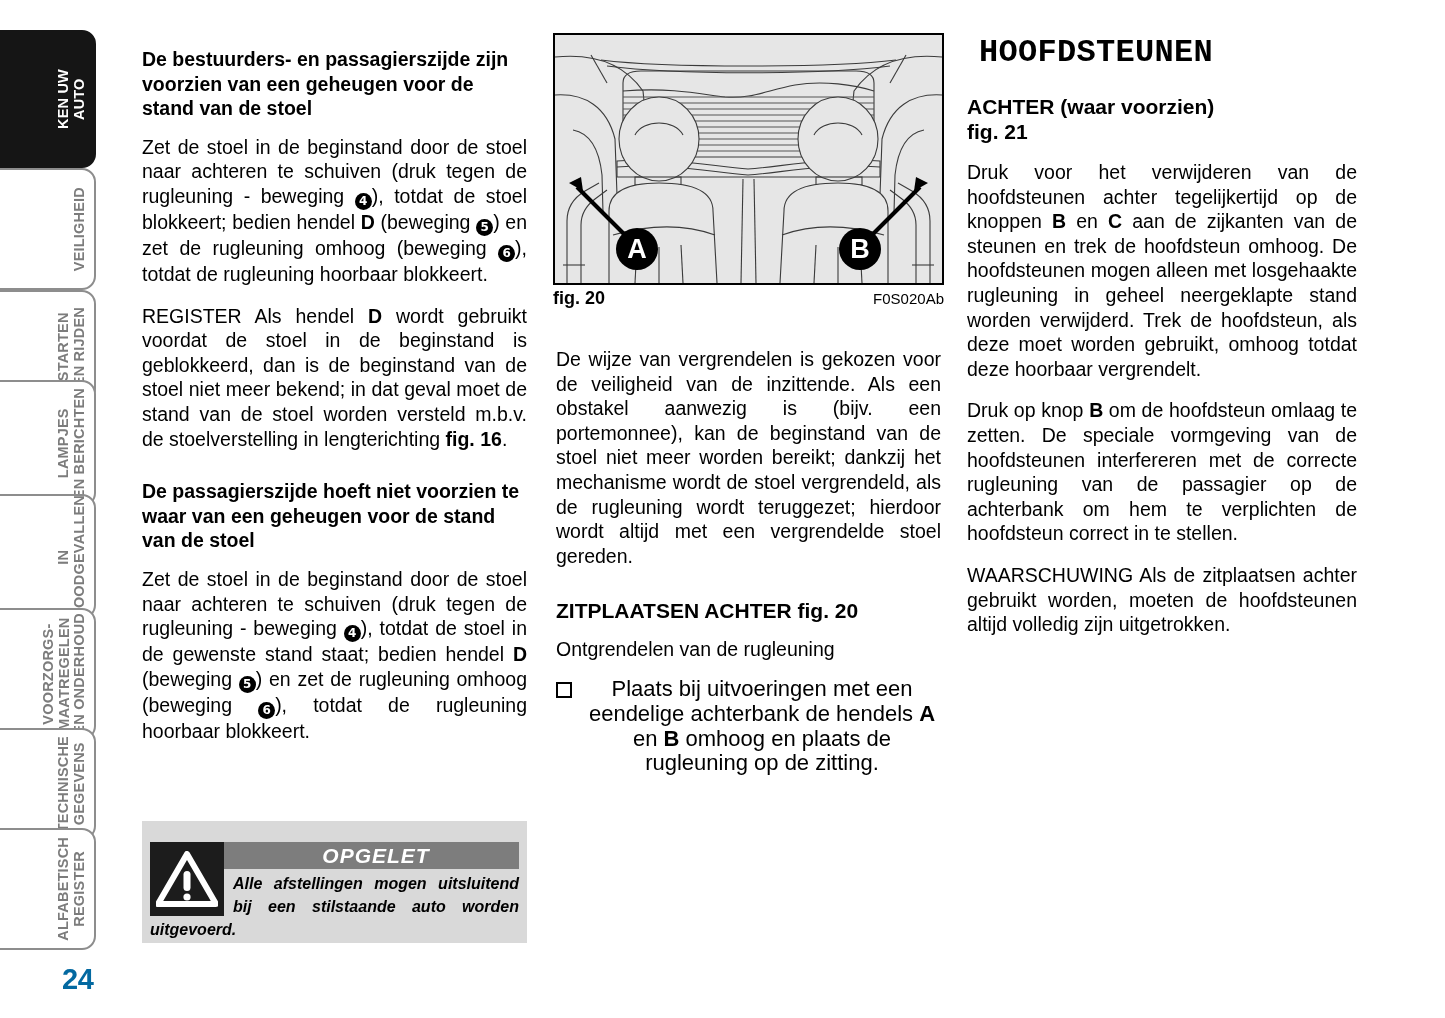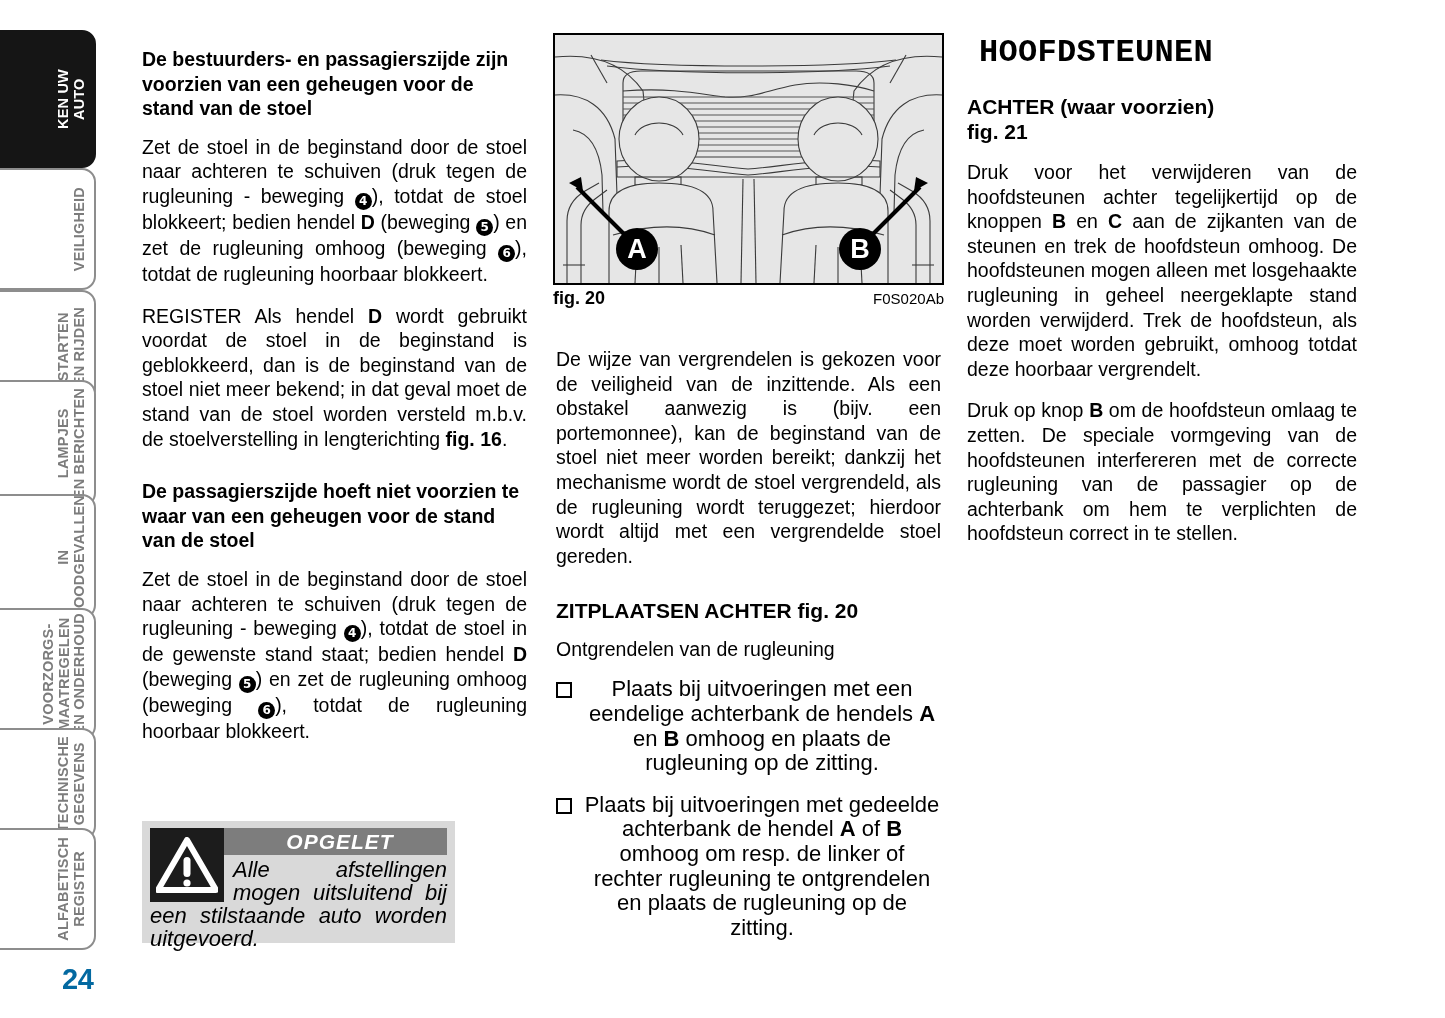--- a/index.html
+++ b/index.html
@@ -187,25 +187,25 @@
   #fig-code {
     font-size: 15px;
     font-family: "Liberation Sans", sans-serif;
   }
 
   
   #warning-box {
     position: absolute;
     left: 142px;
     top: 821px;
-    width: 313px;
+    width: 385px;
     height: 122px;
     background: #d9d9d9;
     box-sizing: border-box;
-    padding: 7px 8px 8px 8px;
+    padding: 21px 8px 8px 8px;
   }
   #warn-icon {
     float: left;
     width: 74px;
     height: 74px;
     background: #1c1c1c;
     margin-right: 9px;
     display: flex;
     align-items: center;
     justify-content: center;
@@ -216,23 +216,23 @@
     color: #ffffff;
     font-weight: bold;
     font-style: italic;
     font-size: 21px;
     line-height: 27px;
     text-align: center;
     letter-spacing: 1px;
     margin-bottom: 3px;
   }
   #warn-text {
-    font-weight: normal;
+    font-weight: bold;
     font-style: italic;
-    font-size: 22px;
+    font-size: 16px;
     line-height: 23px;
     text-align: justify;
     text-justify: inter-word;
   }
 </style>
 </head>
 <body>
 
 <div id="sidebar">
 
@@ -409,23 +409,20 @@
   <h2 class="section-inline" style="margin-top:30px;">
     <span>ZITPLAATSEN ACHTER </span><span>fig. 20</span>
   </h2>
 
   <div class="italic-lead">Ontgrendelen van de rugleuning</div>
 
   <ul class="sqlist">
     <li>
       <span class="sq"></span><span>Plaats bij uitvoeringen met een eendelige achterbank de hendels </span><b>A</b><span> en </span><b>B</b><span> omhoog en plaats de rugleuning op de zitting.</span>
     </li>
-    <li>
-      <span class="sq"></span><span>Plaats bij uitvoeringen met gedeelde achterbank de hendel </span><b>A</b><span> of </span><b>B</b><span> omhoog om resp. de linker of rechter rugleuning te ontgrendelen en plaats de rugleuning op de zitting.</span>
-    </li>
   </ul>
 
 </div>
 
 <div class="col" id="col-right">
 
   <h1 class="chapter">HOOFDSTEUNEN</h1>
 
   <h2 class="section">
     <span>ACHTER (waar voorzien)</span><br>
@@ -433,14 +430,15 @@
   </h2>
 
   <p class="body">
     <span>Druk voor het verwijderen van de hoofdsteunen achter tegelijkertijd op de knoppen </span><b>B</b><span> en </span><b>C</b><span> aan de zijkanten van de steunen en trek de hoofdsteun omhoog. De hoofdsteunen mogen alleen met losgehaakte rugleuning in geheel neergeklapte stand worden verwijderd. Trek de hoofdsteun, als deze moet worden gebruikt, omhoog totdat deze hoorbaar vergrendelt.</span>
   </p>
 
   <p class="body">
     <span>Druk op knop </span><b>B</b><span> om de hoofdsteun omlaag te zetten. De speciale vormgeving van de hoofdsteunen interfereren met de correcte rugleuning van de passagier op de achterbank om hem te verplichten de hoofdsteun correct in te stellen.</span>
   </p>
 
+  <p class="body">WAARSCHUWING Als de zitplaatsen achter gebruikt worden, moeten de hoofdsteunen altijd volledig zijn uitgetrokken.</p>
 
 </div>
 
 </body></html>

